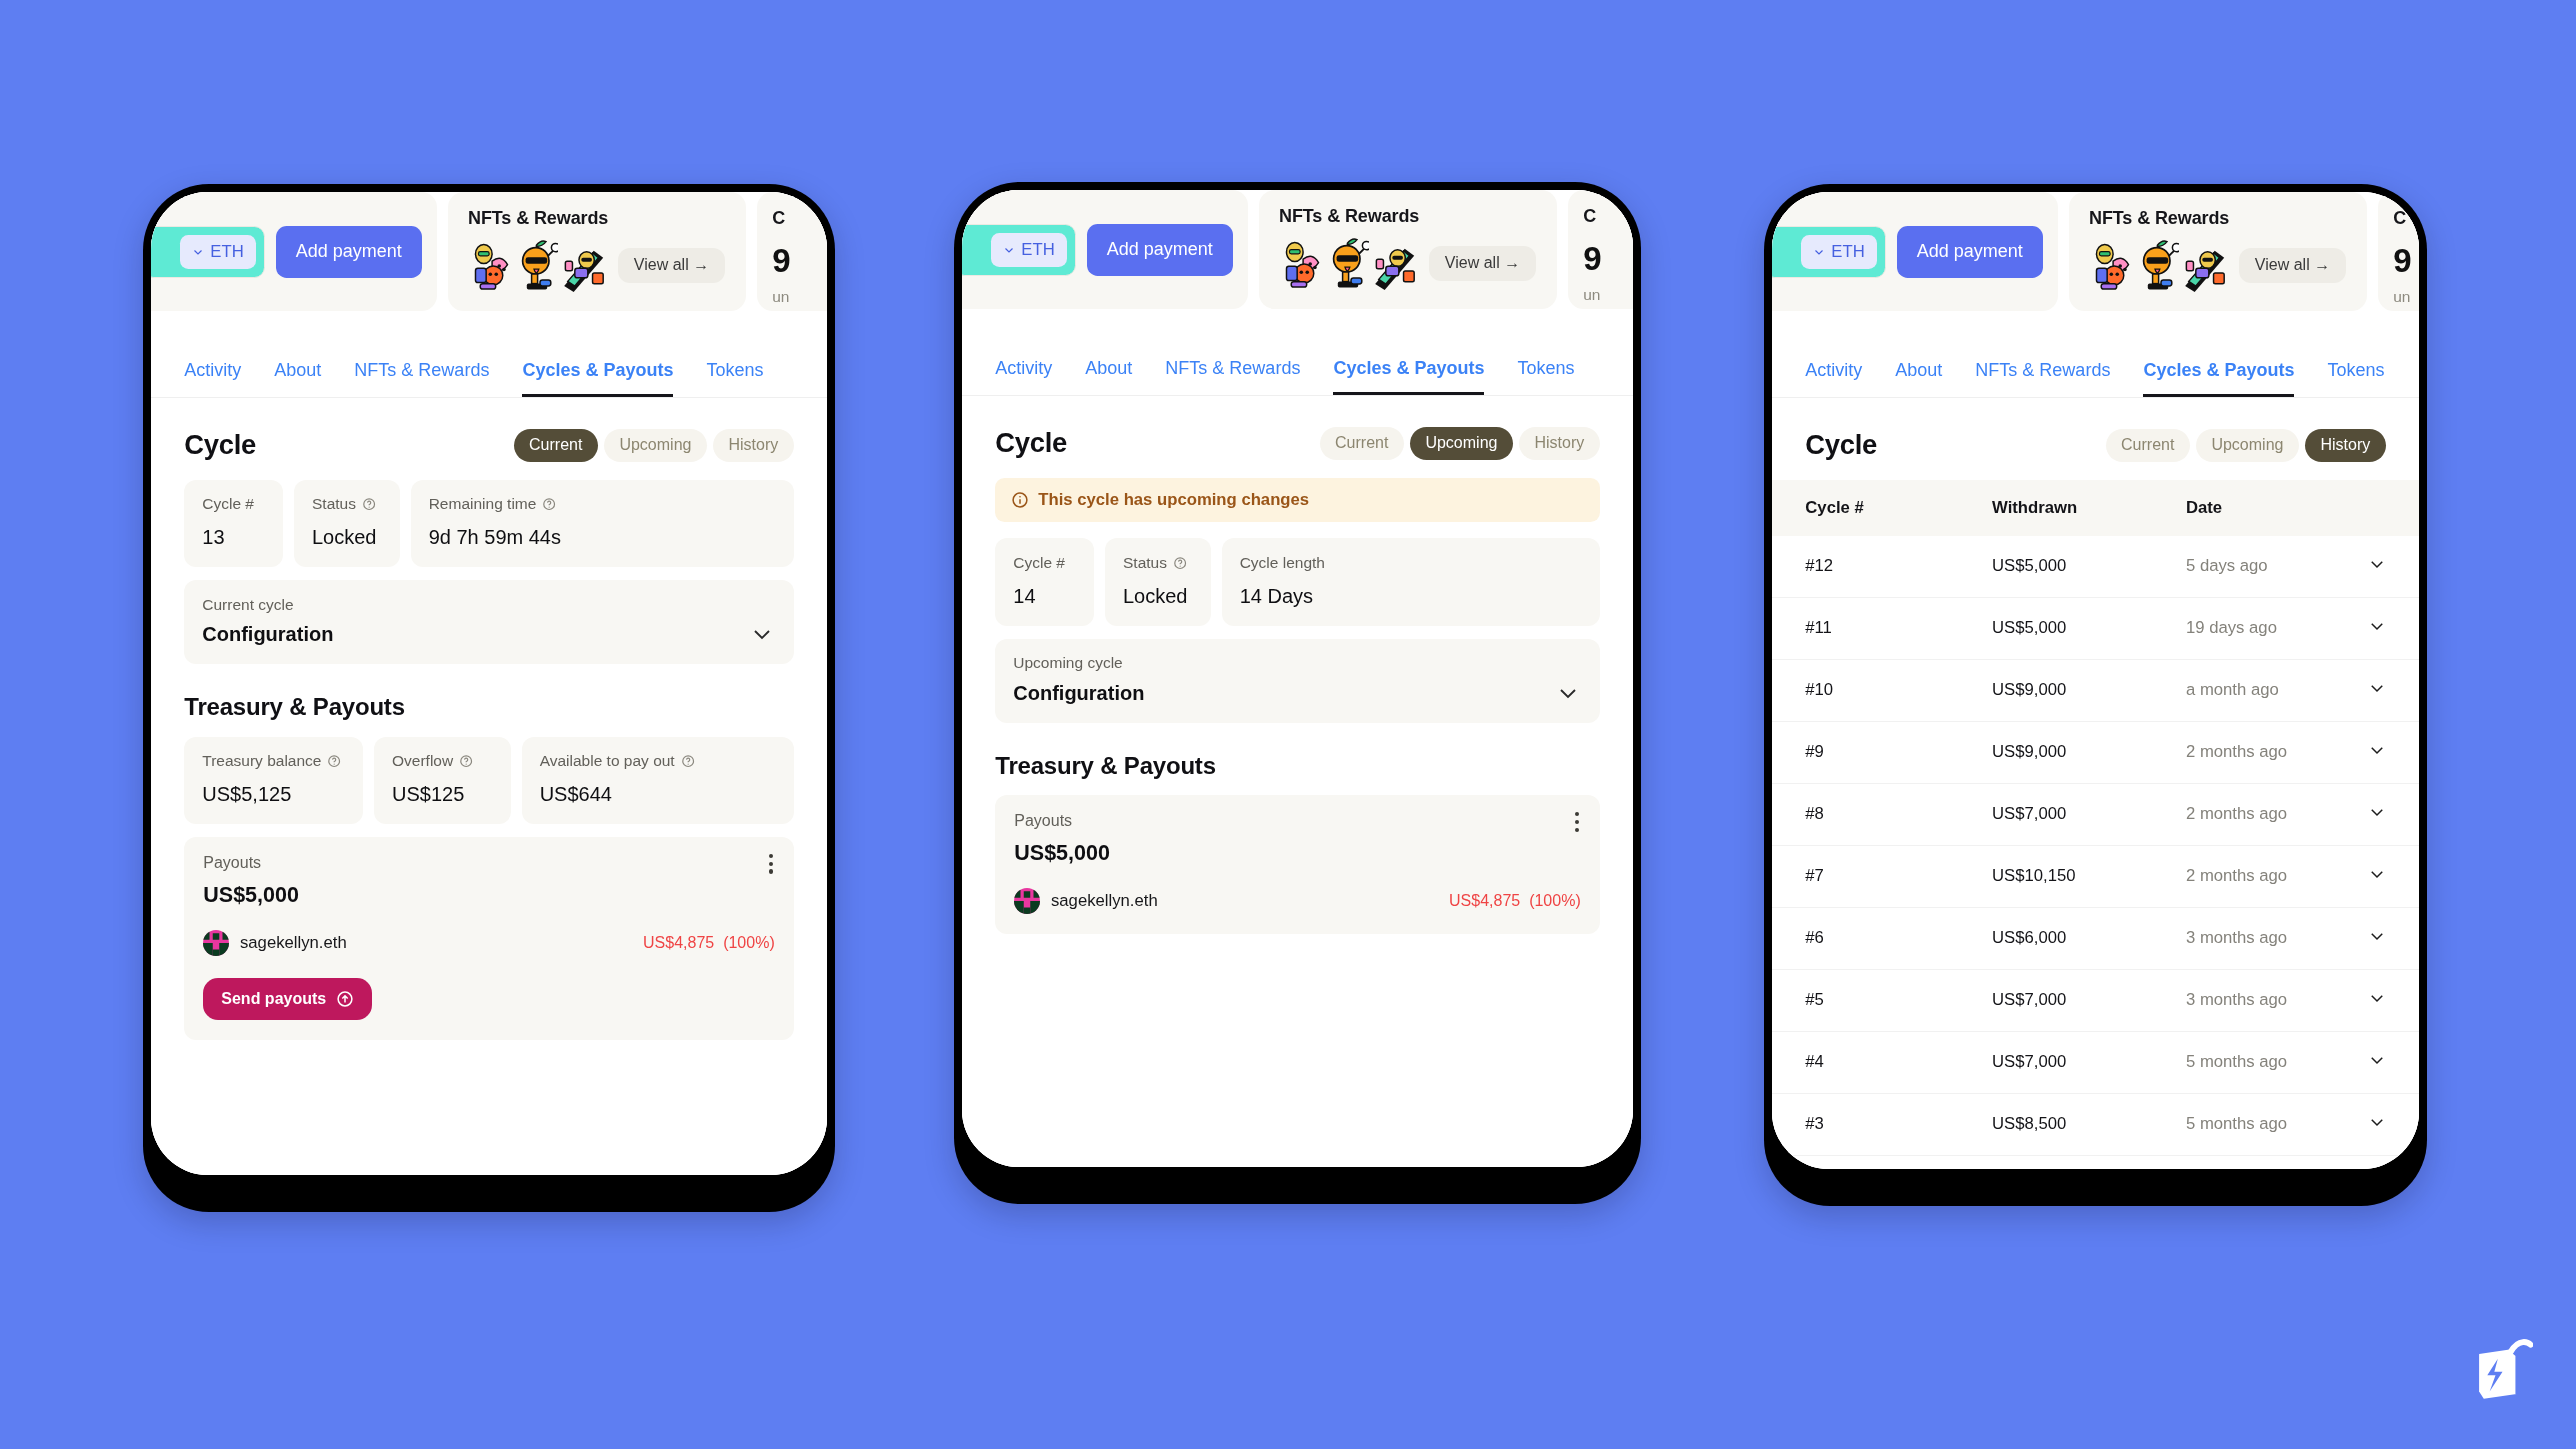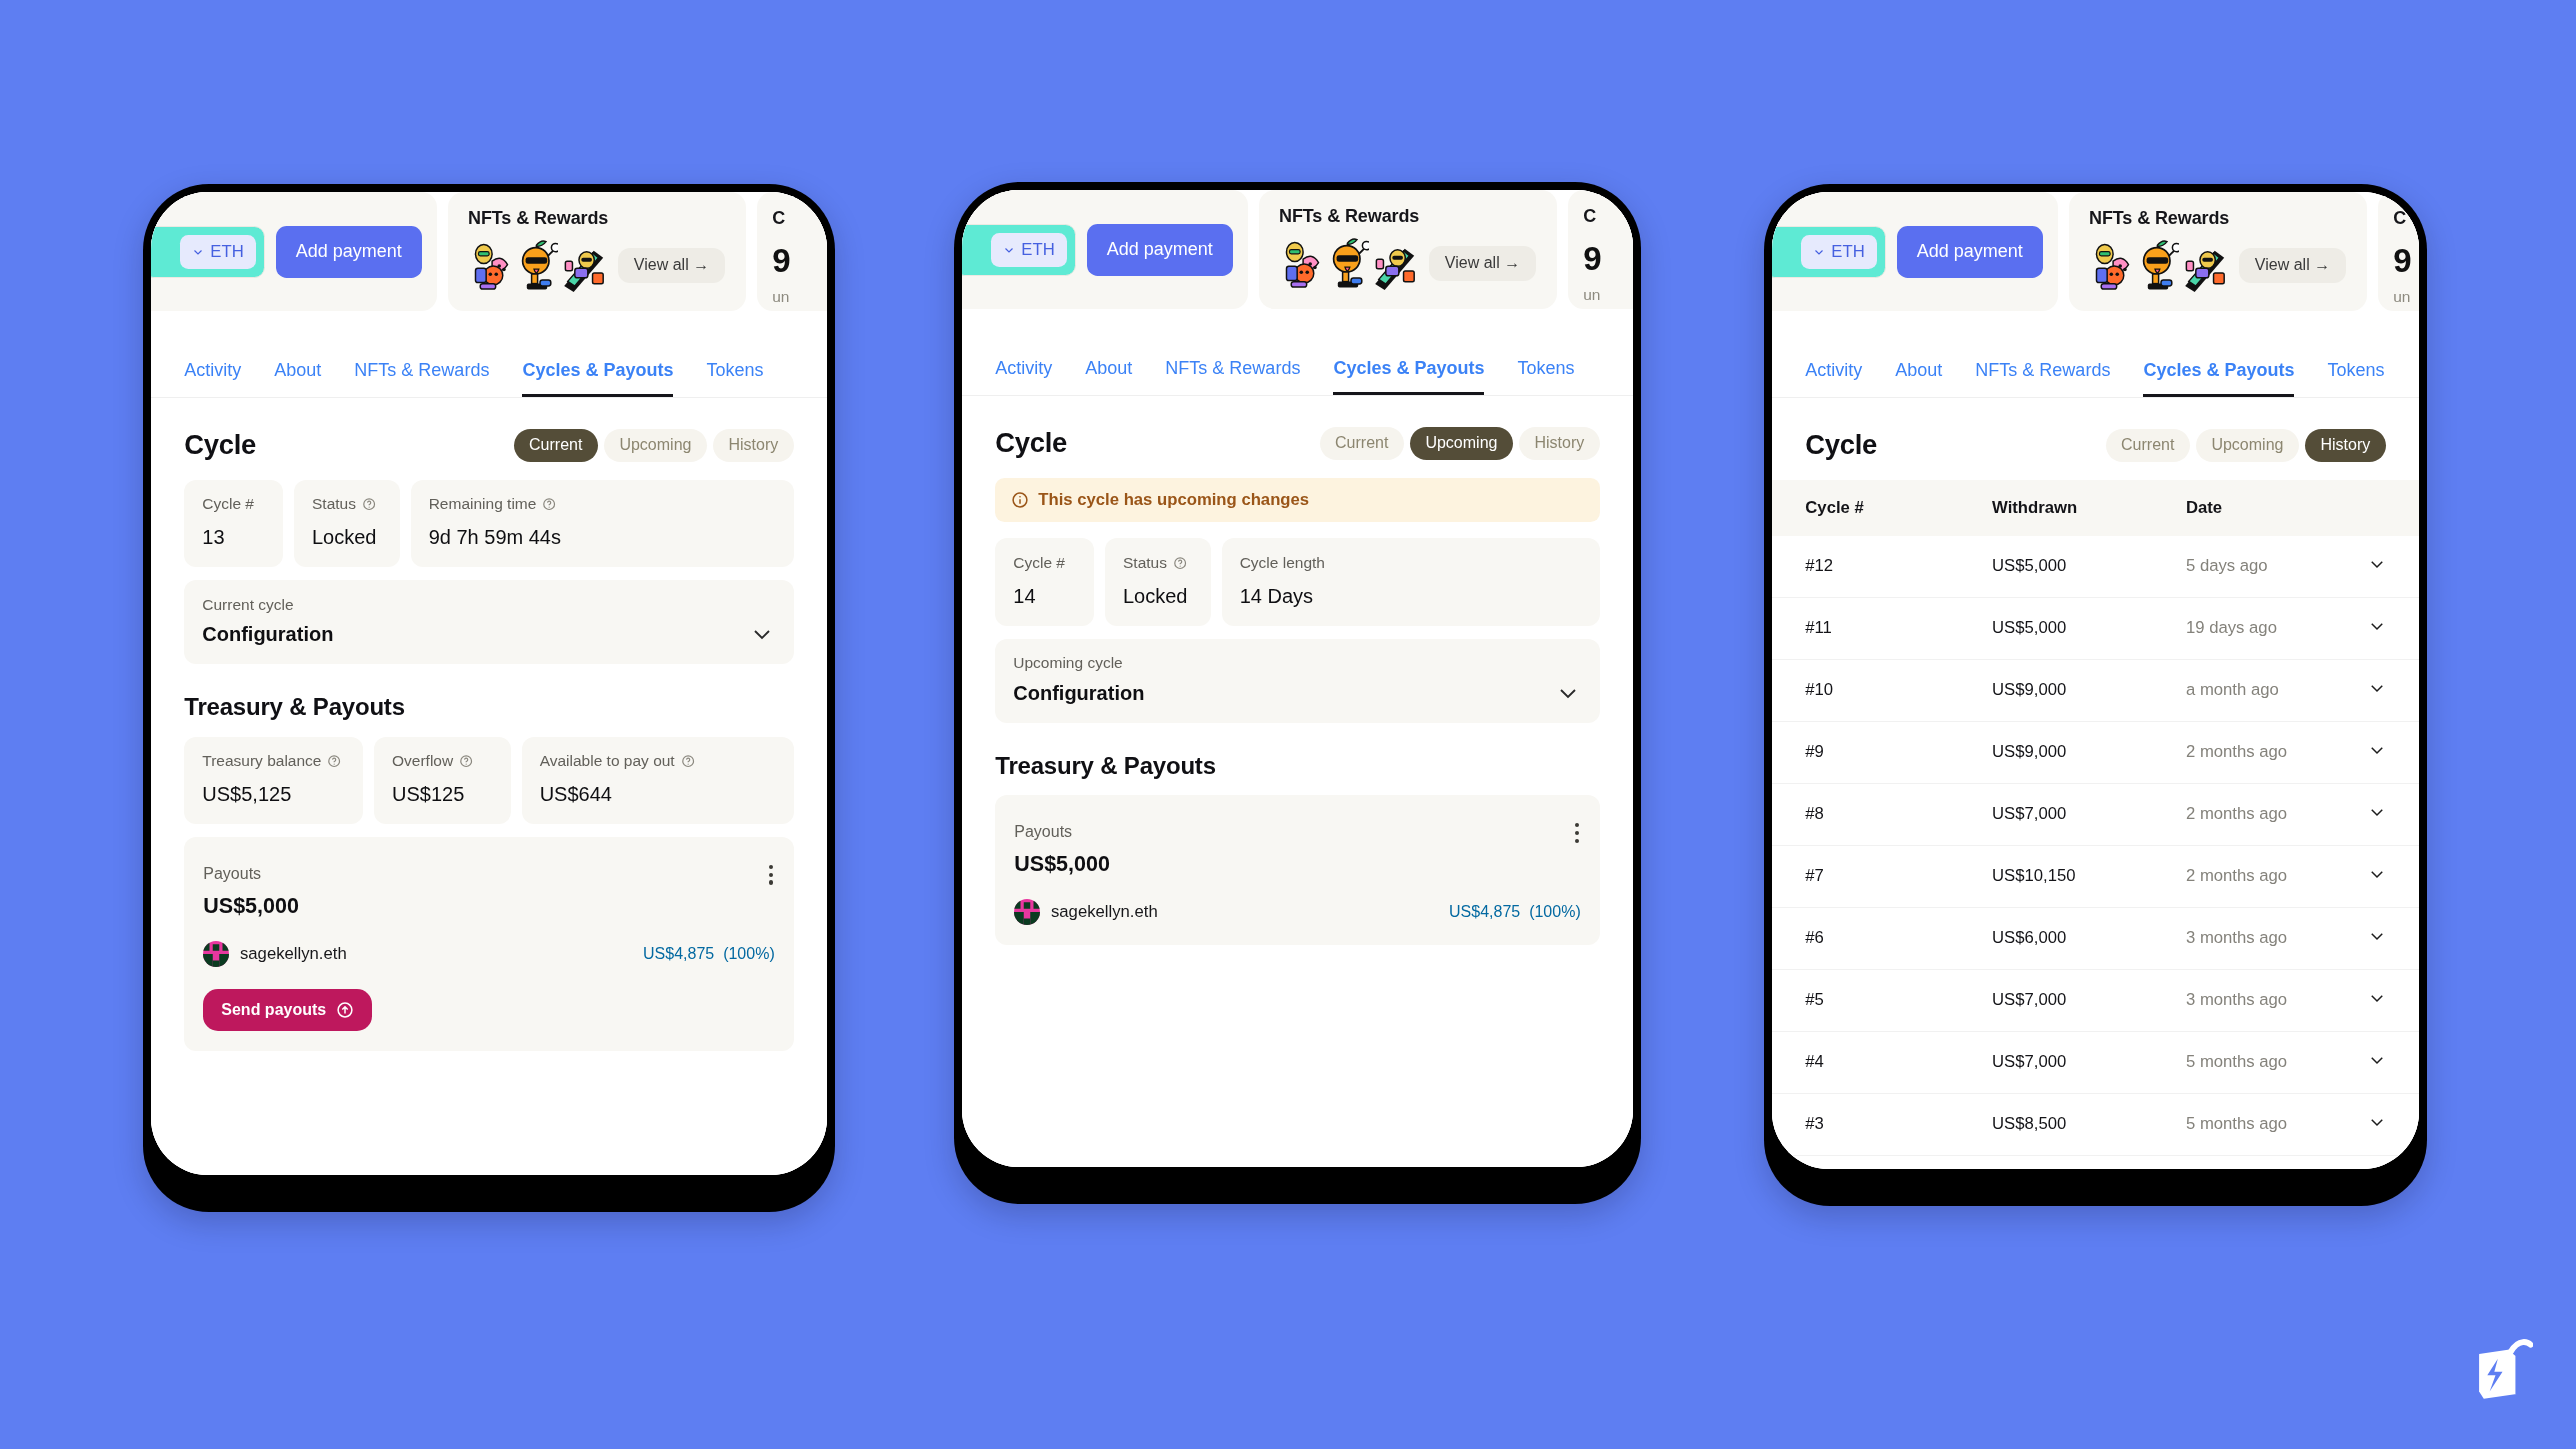--- a/index.html
+++ b/index.html
@@ -195,33 +195,33 @@
   .cfg .val { font-size:20px; font-weight:700; color:#0f0f12; }
   .chev { width:24px; height:24px; }
 
   .sub-title { font-size:24px; font-weight:700; color:#101014; margin:29px 0 15.5px 0; letter-spacing:-0.2px;}
 
   .payouts {
     background:#f8f7f3;
     border-radius:12px;
     padding:16.7px 19px 20px 19px;
   }
-  .pay-top { display:flex; align-items:flex-start; justify-content:space-between;margin-top:11px; }
+  .pay-top { display:flex; align-items:flex-start; justify-content:space-between; }
   .pay-lbl { font-size:16px; color:#62605a; }
   .dots { width:7.2px; cursor:pointer; }
   .dot { width:4.2px; height:4.2px; border-radius:50%; background:#3c3a35; margin:0 auto 3.6px auto; }
   .pay-amt { font-size:21.5px; font-weight:700; color:#0f0f12; margin-top:9.5px; }
   .pay-row {
     display:flex; align-items:center; justify-content:space-between;
     margin-top:21.5px;
   }
   .pay-who { display:flex; align-items:center; gap:10.7px; }
   .avatar { width:26px; height:26px; border-radius:50%; overflow:hidden; flex:0 0 26px; }
   .pay-name { font-size:16.7px; color:#18181b; }
-  .pay-val { font-size:16px; color:#0369a1; white-space:nowrap; }
+  .pay-val { font-size:16px; color:#ef4444; white-space:nowrap; }
   .btn-send {
     background:#be185d; color:#fff; border:none;
     border-radius:15px;
     padding:8px 18px;
     height:42px;
     font-size:16px;
     font-family:inherit;
     font-weight:600;
     margin-top:22.7px;
     display:flex; align-items:center; gap:9.5px;

